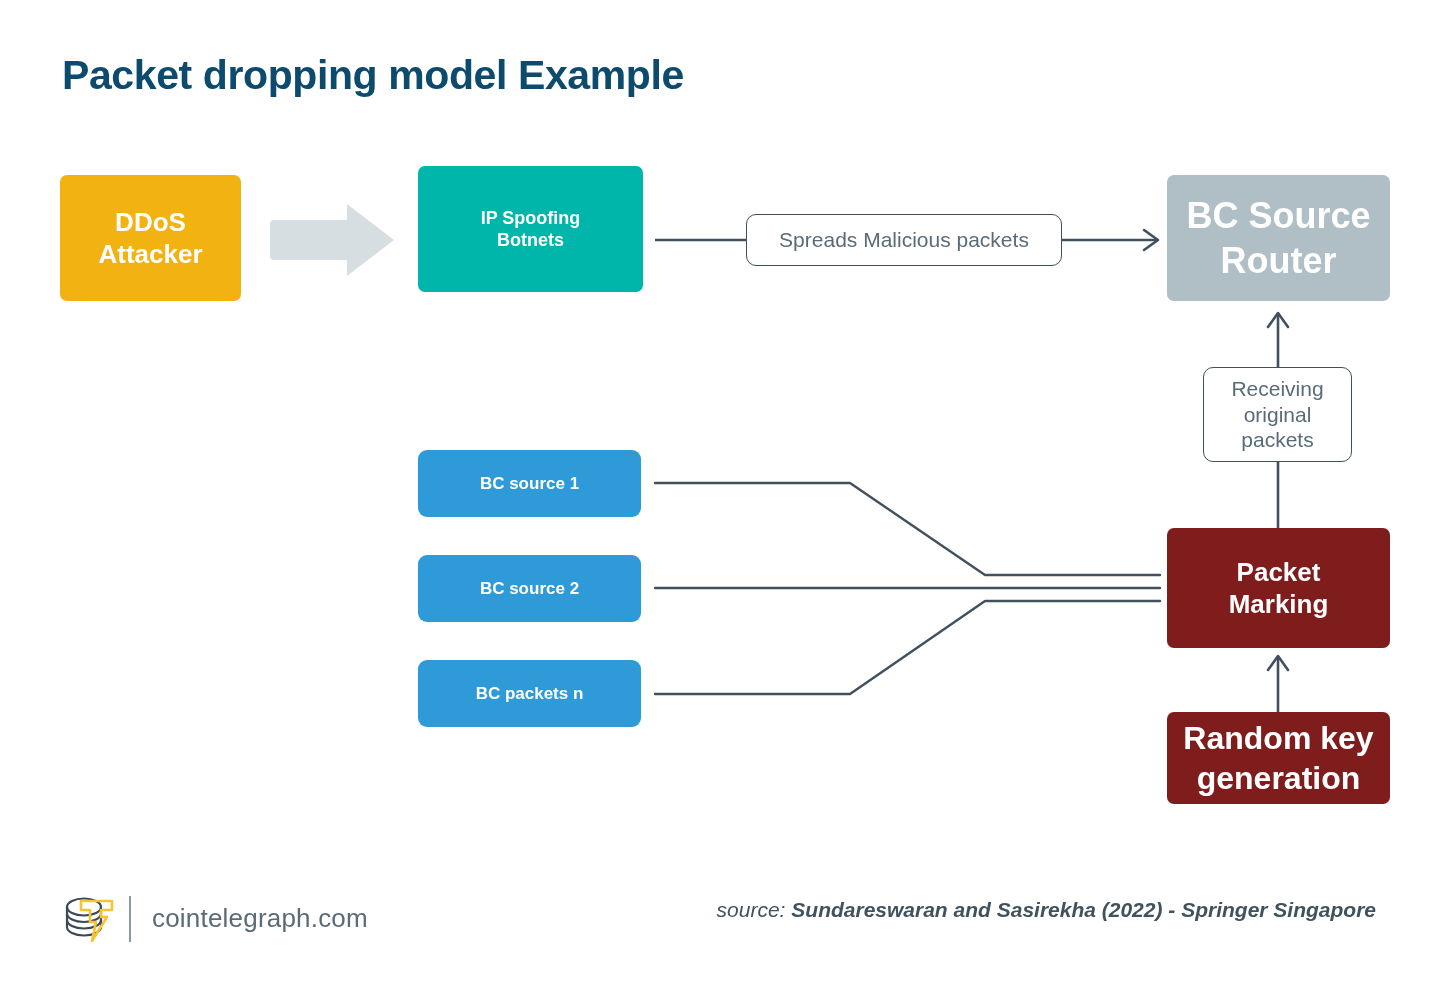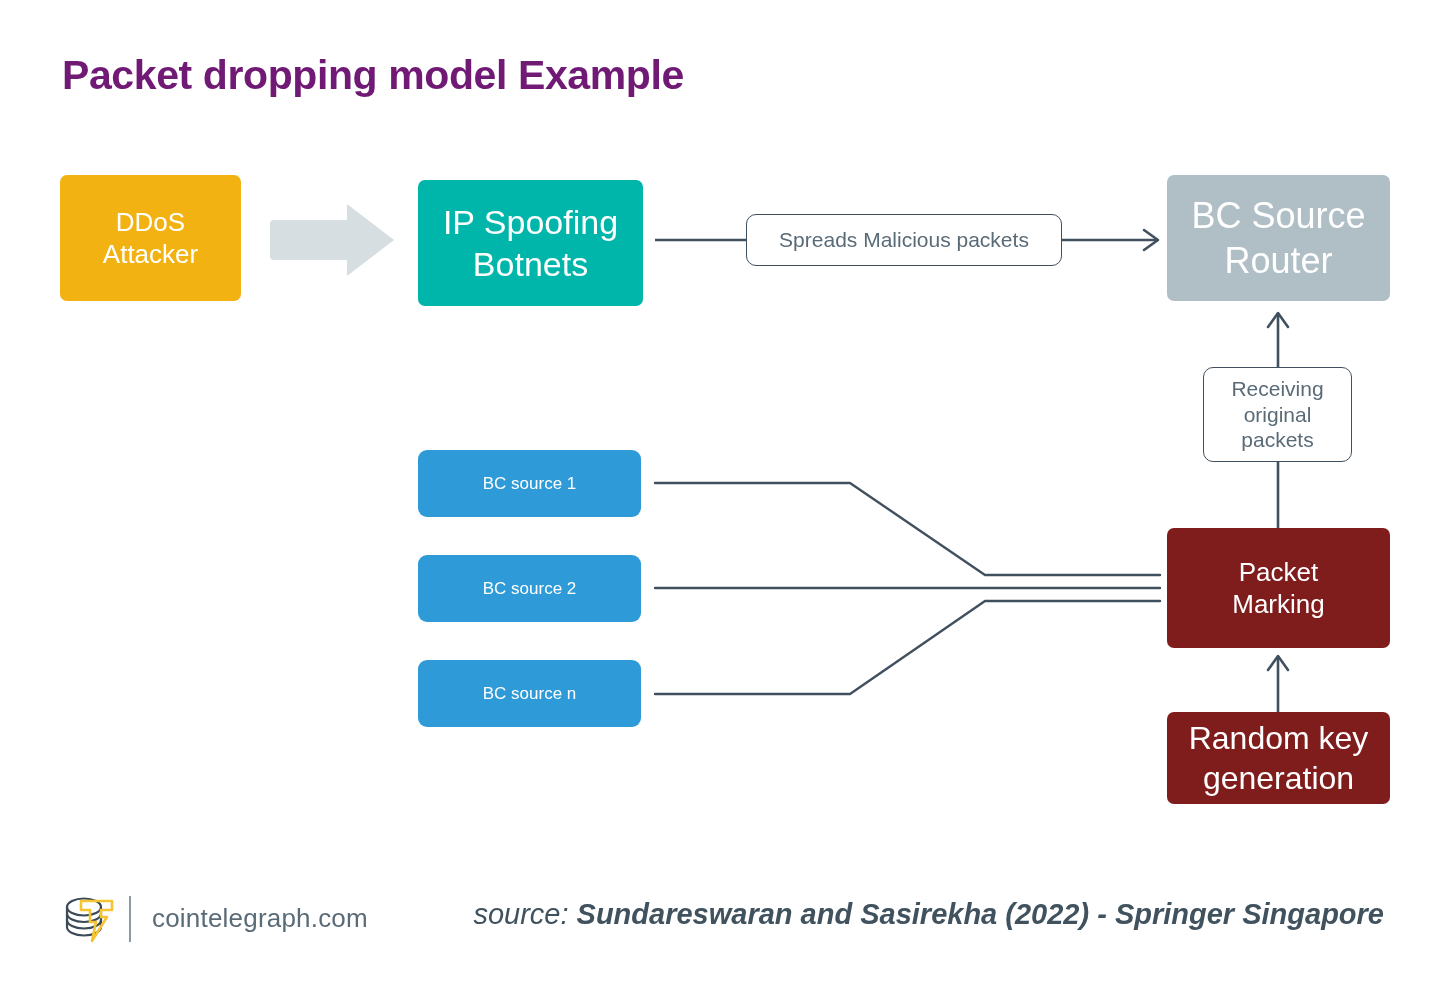--- a/index.html
+++ b/index.html
@@ -16,51 +16,51 @@
     -webkit-font-smoothing: antialiased;
   }
 
   
   #page-title {
     position: absolute;
     left: 62px;
     top: 52px;
     font-size: 41px;
     font-weight: bold;
-    color: #701a75;
+    color: #0c4a6e;
     letter-spacing: -0.4px;
     line-height: 1.15;
     white-space: nowrap;
   }
 
   
   .node {
     position: absolute;
     border-radius: 7px;
     display: flex;
     align-items: center;
     justify-content: center;
     text-align: center;
     color: #ffffff;
-    font-weight: normal;
+    font-weight: bold;
     line-height: 1.25;
     box-sizing: border-box;
     padding: 4px 10px;
   }
   .node .node-label { display: block; white-space: pre-line; }
 
   #node-ddos-attacker {
     left: 60px; top: 175px; width: 181px; height: 126px;
     background: #F2B312;
     font-size: 26px;
   }
   #node-ip-spoofing {
-    left: 418px; top: 180px; width: 225px; height: 126px;
+    left: 418px; top: 166px; width: 225px; height: 126px;
     background: #00B5AA;
-    font-size: 34px;
+    font-size: 18px;
   }
   #node-bc-source-router {
     left: 1167px; top: 175px; width: 223px; height: 126px;
     background: #B0BEC5;
     font-size: 36px;
   }
   #node-packet-marking {
     left: 1167px; top: 528px; width: 223px; height: 120px;
     background: #7f1d1d;
     font-size: 26px;
@@ -132,22 +132,22 @@
   #footer-site {
     position: absolute;
     left: 152px; top: 903px;
     font-size: 26px;
     color: #5A6B78;
     letter-spacing: 0.2px;
     white-space: nowrap;
   }
   #footer-source {
     position: absolute;
-    right: 66px; top: 898px;
-    font-size: 29px;
+    right: 74px; top: 898px;
+    font-size: 21px;
     color: #41525F;
     white-space: nowrap;
     font-style: italic;
   }
   #footer-source .source-word {
     font-weight: normal;
     font-style: italic;
   }
   #footer-source .source-ref {
     font-weight: bold;
@@ -199,21 +199,21 @@
 
 <div class="node node-source" id="node-bc-source-1">
   <span class="node-label">BC source 1</span>
 </div>
 
 <div class="node node-source" id="node-bc-source-2">
   <span class="node-label">BC source 2</span>
 </div>
 
 <div class="node node-source" id="node-bc-source-n">
-  <span class="node-label">BC source n</span>
+  <span class="node-label">BC packets n</span>
 </div>
 
 <div class="node" id="node-packet-marking">
   <span class="node-label">Packet
 Marking</span>
 </div>
 
 <div class="node" id="node-random-key">
   <span class="node-label">Random key
 generation</span>

